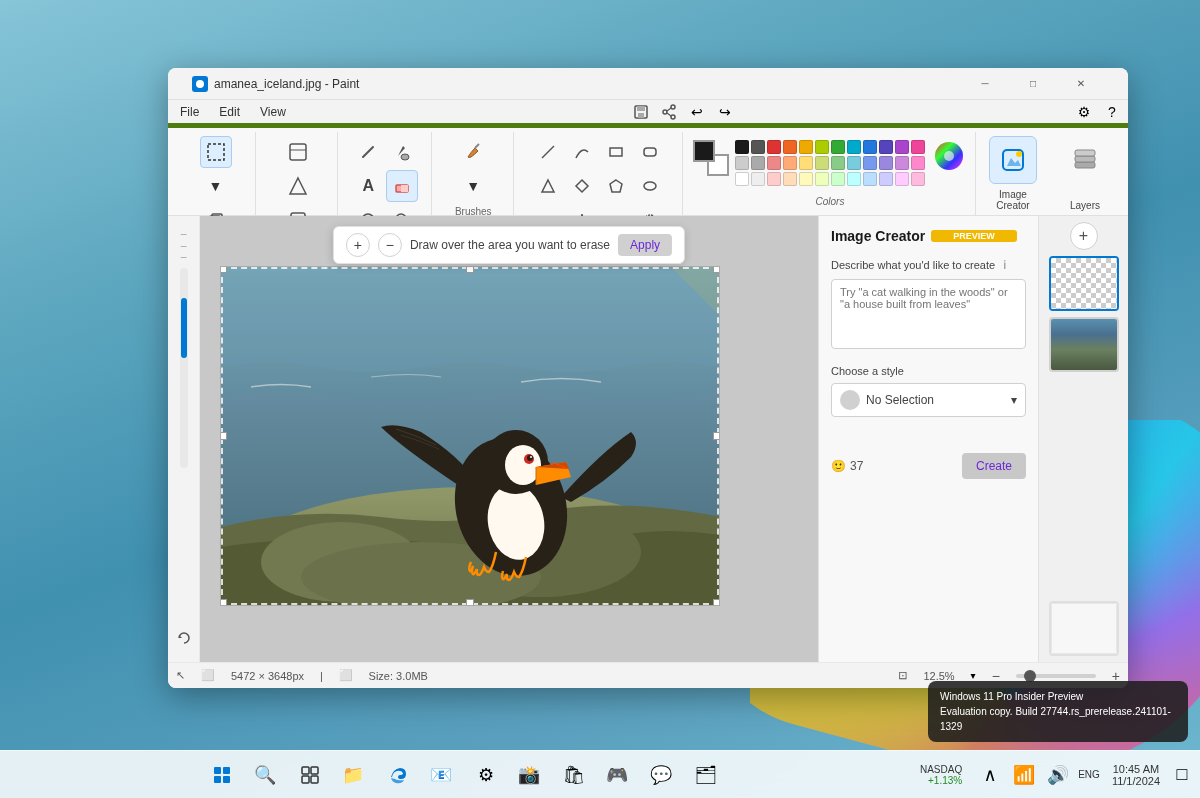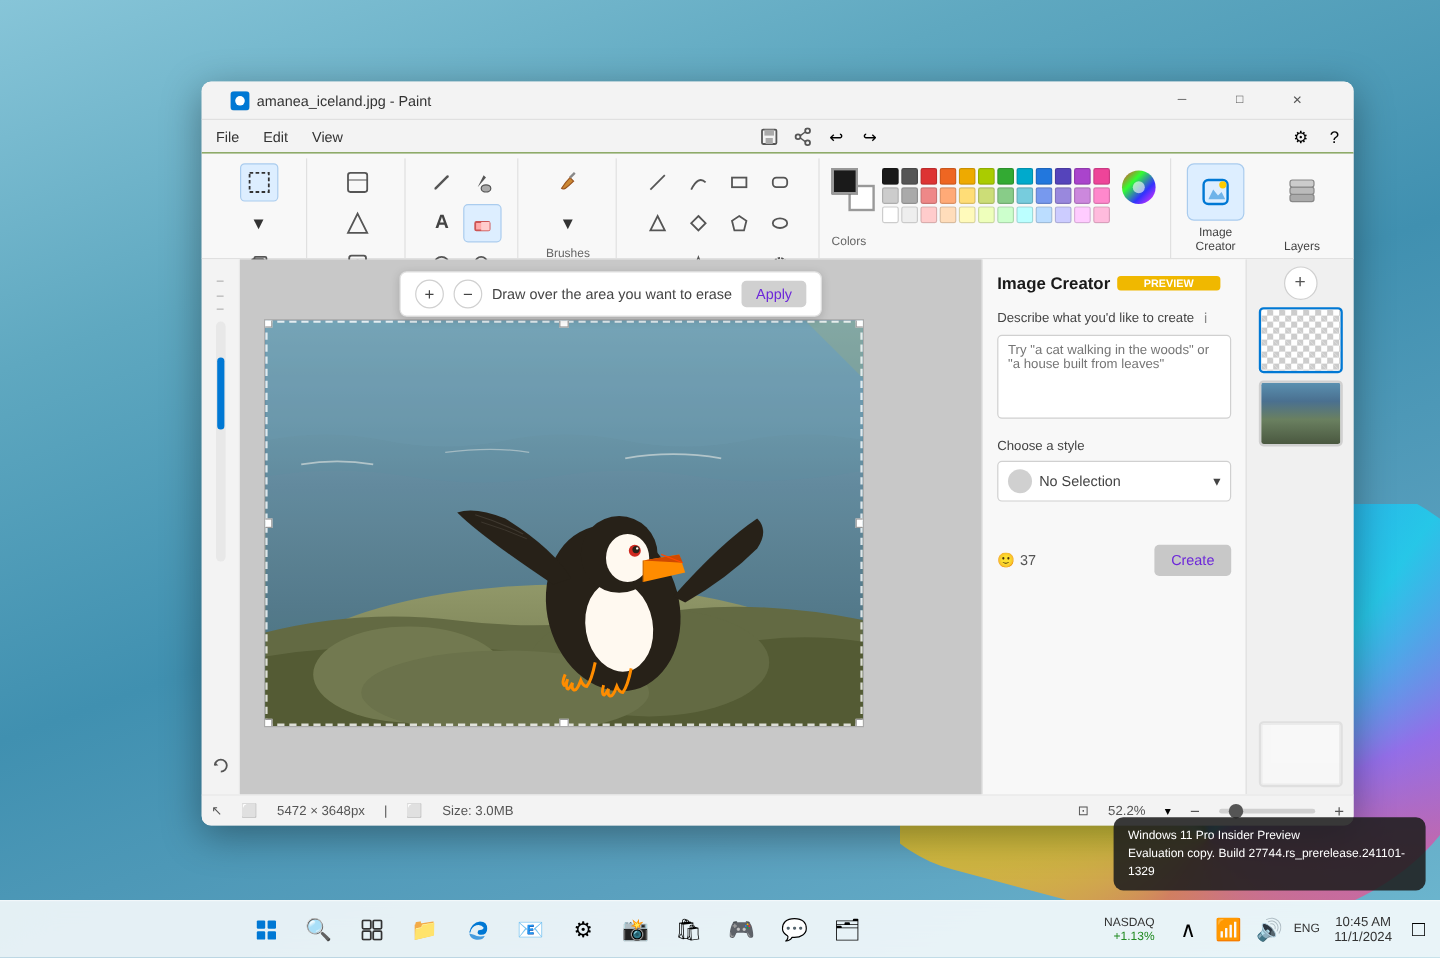--- a/index.html
+++ b/index.html
@@ -76,21 +76,21 @@
 
     
     .menu-bar {
       height: 28px;
       background: #f3f3f3;
       display: flex;
       align-items: center;
       padding: 0 4px;
       gap: 4px;
       flex-shrink: 0;
-      border-bottom: 1px solid #4d7c0f;
+      border-bottom: 5px solid #4d7c0f;
     }
     .menu-item {
       padding: 2px 8px;
       font-size: 12px;
       color: #333;
       cursor: pointer;
       border-radius: 4px;
     }
     .menu-sep { flex: 1; }
     .menu-icon-btn {
@@ -216,21 +216,22 @@
       background: transparent;
       cursor: pointer;
       border-radius: 50%;
       font-size: 18px;
     }
     .color-section-label {
       font-size: 10px;
       color: #666;
       margin-top: auto;
       padding-bottom: 4px;
-      text-align: left;
+      text-align: center;
+      font-style: italic;
     }
 
     
     .ribbon-icon-section {
       display: flex;
       flex-direction: column;
       align-items: center;
       padding: 4px 12px 0;
       min-width: 70px;
     }
@@ -1166,21 +1167,21 @@
 
   <div class="status-bar">
     <span>↖</span>
     <span>⬜</span>
     <span>5472 × 3648px</span>
     <span>|</span>
     <span>⬜</span>
     <span>Size: 3.0MB</span>
     <div class="status-spacer"></div>
     <span>⊡</span>
-    <span>52.2%</span>
+    <span>12.5%</span>
     <button style="border:none;background:transparent;cursor:pointer;font-size:10px;">▾</button>
     <span style="cursor:pointer;font-size:14px;">−</span>
     <div class="zoom-slider">
       <div class="zoom-slider-thumb"></div>
     </div>
     <span style="cursor:pointer;font-size:14px;">+</span>
   </div>
 
 </div>
 

